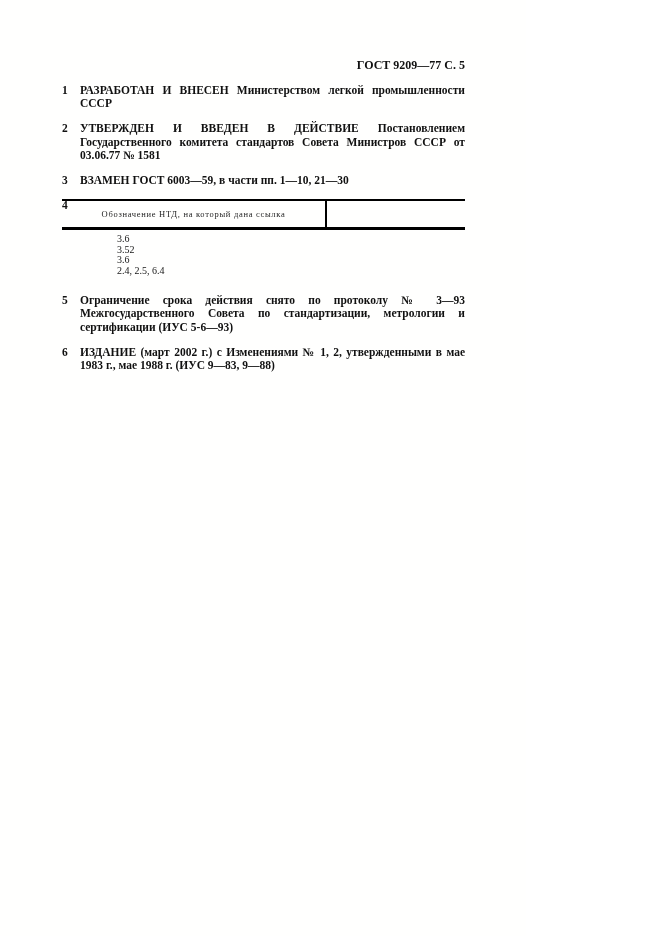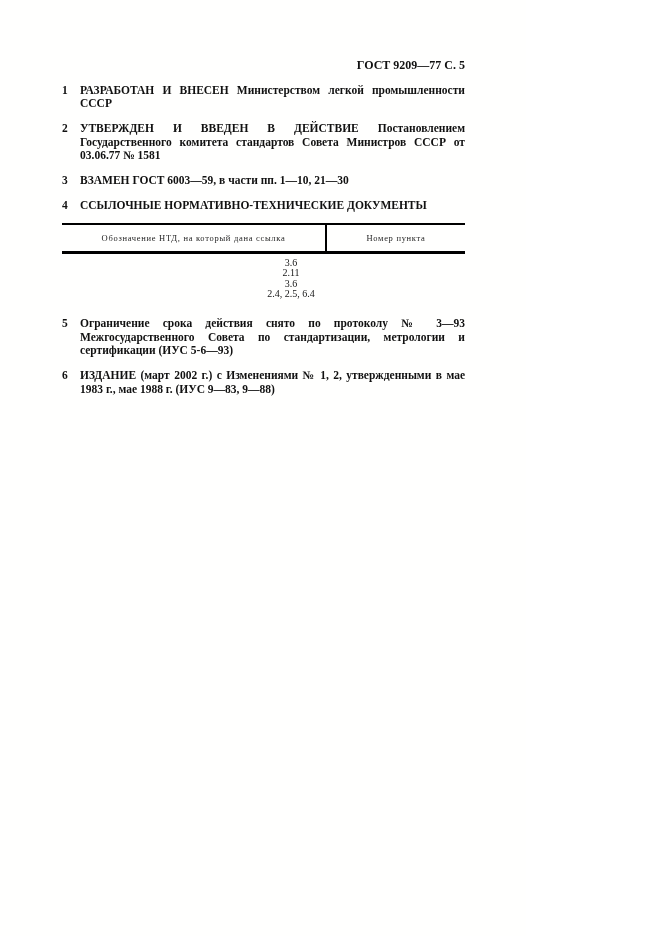--- a/index.html
+++ b/index.html
@@ -66,21 +66,21 @@
   }
   .t-col1 {
     width: 265px;
     box-sizing: border-box;
     border-right: 2px solid #000;
     flex: none;
   }
   .t-col2 { flex: 1; }
   .t-body { display: flex; }
   .t-body .t-col1 { padding: 4px 0 6px 90px; }
-  .t-body .t-col2 { padding: 4px 0 6px 55px; text-align: center; }
+  .t-body .t-col2 { padding: 4px 0 6px 55px; }
   .t-row {
     font-size: 10px;
     line-height: 10.5px;
     font-weight: normal;
     color: #161616;
     white-space: nowrap;
   }
 </style>
 </head>
 <body>
@@ -104,32 +104,30 @@
       <span class="txt">УТВЕРЖДЕН И ВВЕДЕН В ДЕЙСТВИЕ Постановлением Государственного комитета стандартов Совета Министров СССР от 03.06.77 № 1581</span>
     </div>
 
     <div class="item">
       <span class="num">3</span>
       <span class="txt">ВЗАМЕН ГОСТ 6003—59, в части пп. 1—10, 21—30</span>
     </div>
 
     <div class="item">
       <span class="num">4</span>
-      <span class="txt">ССЫЛОЧНЫЕ НОРМАТИВНО-ТЕХНИЧЕСКИЕ ДОКУМЕНТЫ</span>
     </div>
 
     <div class="ref-table">
       <div class="t-header">
         <div class="t-cell t-col1">Обозначение НТД, на который дана ссылка</div>
-        <div class="t-cell t-col2">Номер пункта</div>
       </div>
       <div class="t-body">
         <div class="t-col2">
           <div class="t-row">3.6</div>
-          <div class="t-row">2.11</div>
+          <div class="t-row">3.52</div>
           <div class="t-row">3.6</div>
           <div class="t-row">2.4, 2.5, 6.4</div>
         </div>
       </div>
     </div>
 
     <div class="item">
       <span class="num">5</span>
       <span class="txt">Ограничение срока действия снято по протоколу № 3—93 Межгосударственного Совета по стандартизации, метрологии и сертификации (ИУС 5-6—93)</span>
     </div>

